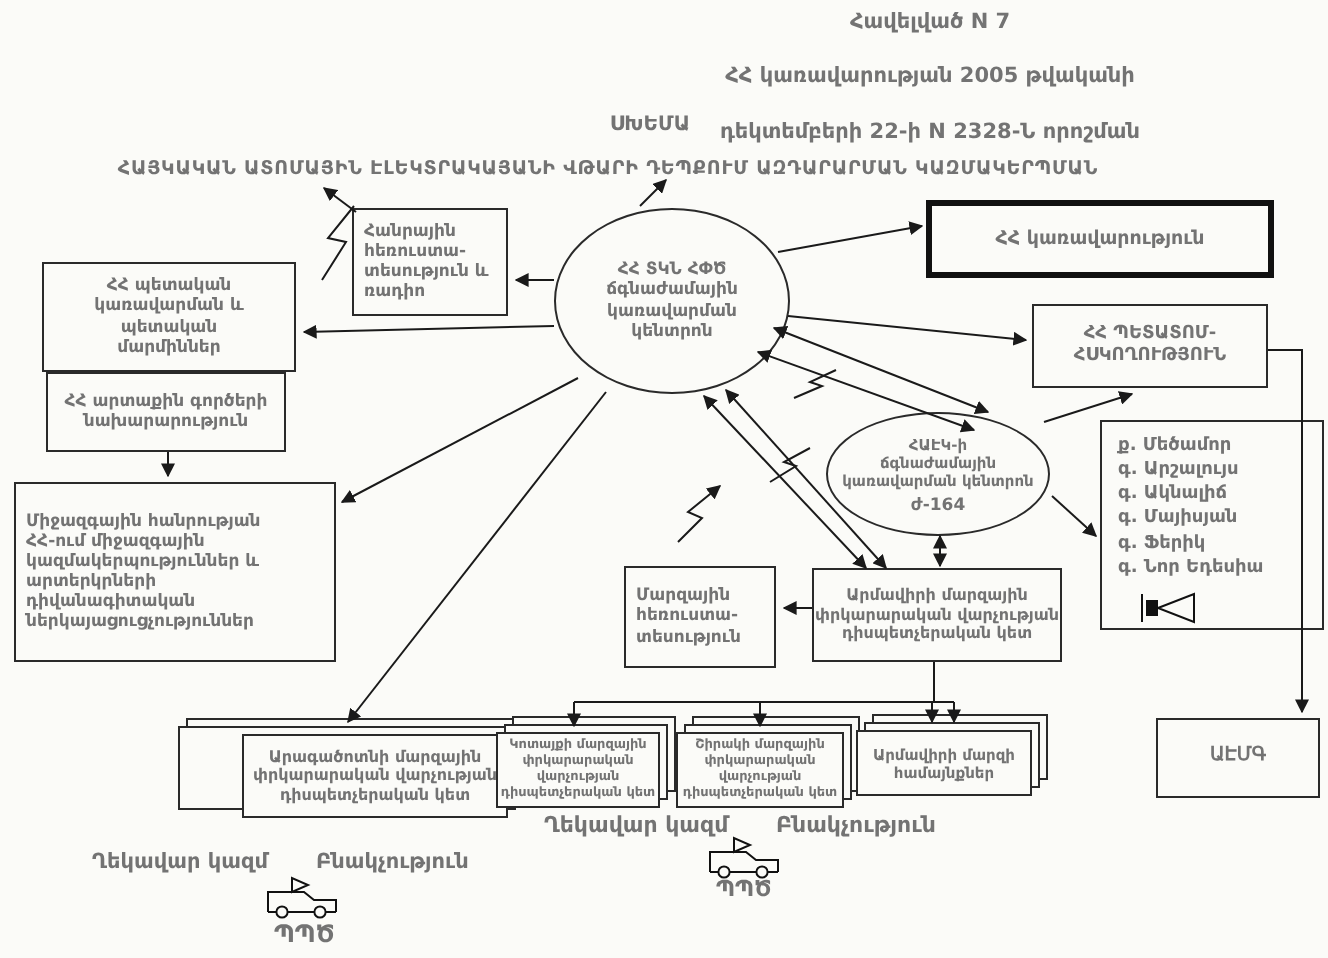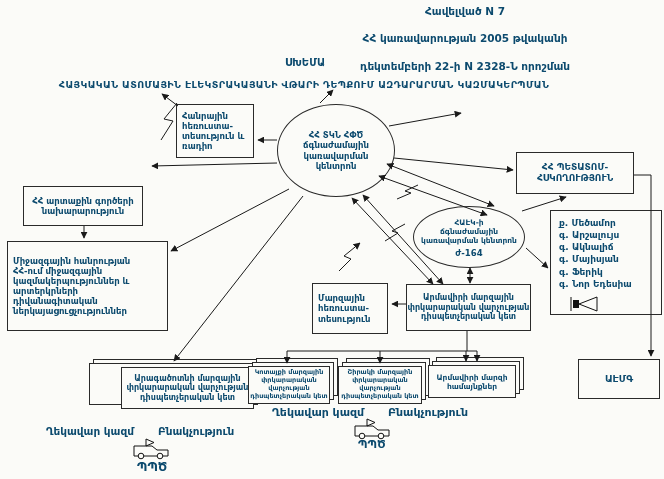--- a/index.html
+++ b/index.html
@@ -1,17 +1,17 @@
 <!DOCTYPE html>
 <html><head>
 <meta charset="utf-8">
 <style>
   html,body{margin:0;padding:0;background:#fff;}
   .canvas{position:relative;width:664px;height:479px;background:#fbfbf8;
-    font-family:"DejaVu Sans",sans-serif;color:#0c4a6e;overflow:hidden;}
+    font-family:"DejaVu Sans",sans-serif;color:#737373;overflow:hidden;}
   .txt{position:absolute;font-weight:bold;white-space:pre-line;}
   .box{position:absolute;border:1px solid #2a2a2a;background:#fbfbf8;
     display:flex;align-items:center;justify-content:center;text-align:center;
     font-weight:bold;white-space:pre-line;line-height:1.18;z-index:2;box-sizing:border-box;}
   .box.thick{border:3px solid #111;}
   .box.leftal{justify-content:flex-start;text-align:left;padding-left:5px;}
   .ellipse{position:absolute;border:1px solid #2a2a2a;border-radius:50%;background:#fbfbf8;
     display:flex;flex-direction:column;align-items:center;justify-content:center;text-align:center;
     font-weight:bold;white-space:pre-line;line-height:1.2;z-index:2;box-sizing:border-box;}
   .stack{position:absolute;z-index:2;}
@@ -31,41 +31,46 @@
 </head>
 <body>
 
 <div class="canvas">
 
   <div class="txt" style="left:310px;top:5px;width:310px;text-align:center;font-size:10.5px;line-height:1.3;"><span>Հավելված N 7</span><br>
     <span>ՀՀ կառավարության 2005 թվականի</span><br>
     <span>դեկտեմբերի 22-ի N 2328-Ն որոշման</span>
   </div>
 
-  <div class="txt" style="left:265px;top:57px;width:80px;text-align:center;font-size:10px;">ՍԽԵՄԱ</div>
+  <div class="txt" style="left:265px;top:57px;width:80px;text-align:right;font-size:10px;">ՍԽԵՄԱ</div>
   <div class="txt" style="left:4px;top:79px;width:600px;text-align:center;font-size:9.5px;letter-spacing:0.4px;">ՀԱՅԿԱԿԱՆ ԱՏՈՄԱՅԻՆ ԷԼԵԿՏՐԱԿԱՅԱՆԻ ՎԹԱՐԻ ԴԵՊՔՈՒՄ ԱԶԴԱՐԱՐՄԱՆ ԿԱԶՄԱԿԵՐՊՄԱՆ</div>
 
+  <div class="box" style="left:21px;top:131px;width:127px;height:55px;font-size:8.5px;">ՀՀ պետական
+կառավարման և
+պետական
+մարմիններ</div>
   <div class="box" style="left:23px;top:186px;width:120px;height:40px;font-size:8.5px;">ՀՀ արտաքին գործերի
 նախարարություն</div>
   <div class="box leftal" style="left:176px;top:104px;width:78px;height:54px;font-size:8.5px;">Հանրային
 հեռուստա-
 տեսություն և
 ռադիո</div>
   <div class="box leftal" style="left:7px;top:241px;width:161px;height:90px;font-size:8.5px;">Միջազգային հանրության
 ՀՀ-ում միջազգային
 կազմակերպություններ և
 արտերկրների
 դիվանագիտական
 ներկայացուցչություններ</div>
 
   <div class="ellipse" style="left:277px;top:104px;width:118px;height:93px;font-size:8.5px;">ՀՀ ՏԿՆ ՀՓԾ
 ճգնաժամային
 կառավարման
 կենտրոն</div>
 
+  <div class="box thick" style="left:463px;top:100px;width:174px;height:39px;font-size:9.5px;">ՀՀ կառավարություն</div>
   <div class="box" style="left:516px;top:152px;width:118px;height:42px;font-size:9px;">ՀՀ ՊԵՏԱՏՈՄ-
 ՀՍԿՈՂՈՒԹՅՈՒՆ</div>
 
   <div class="ellipse" style="left:413px;top:206px;width:112px;height:62px;font-size:7.5px;padding-top:2px;">
     <span>ՀԱԷԿ-ի
 ճգնաժամային
 կառավարման կենտրոն</span>
     <span style="font-size:8.5px;margin-top:3px;">ժ-164</span>
   </div>
 
@@ -111,21 +116,21 @@
 փրկարարական վարչության
 դիսպետչերական կետ</div>
   </div>
   <div class="stack" style="left:428px;top:365px;width:88px;height:33px;">
     <div class="layer l2"></div>
     <div class="layer l1"></div>
     <div class="face" style="font-size:7.5px;">Արմավիրի մարզի
 համայնքներ</div>
   </div>
 
-  <div class="box" style="left:578px;top:359px;width:82px;height:40px;font-size:9.5px;">ԱԷՄԳ</div>
+  <div class="box" style="left:578px;top:359px;width:82px;height:40px;font-size:9.5px;font-family:Liberation Serif, serif;">ԱԷՄԳ</div>
 
   <div class="txt" style="left:272px;top:406px;font-size:11px;">Ղեկավար կազմ</div>
   <div class="txt" style="left:388px;top:406px;font-size:11px;">Բնակչություն</div>
   <svg class="icon" style="left:352px;top:417px;" width="40" height="23" viewBox="0 0 40 23">
     <g stroke="#111" fill="none">
       <polyline points="3,19 3,9 21,9 26,13 37,13 37,19"></polyline>
       <line x1="3" y1="19" x2="7" y2="19"></line>
         <line x1="13" y1="19" x2="26" y2="19"></line>
         <line x1="32" y1="19" x2="37" y2="19"></line>
       <circle cx="10" cy="19" r="2.8"></circle>

